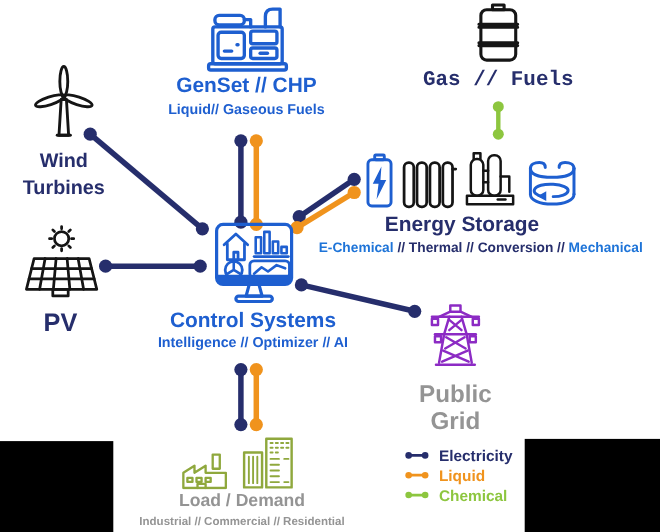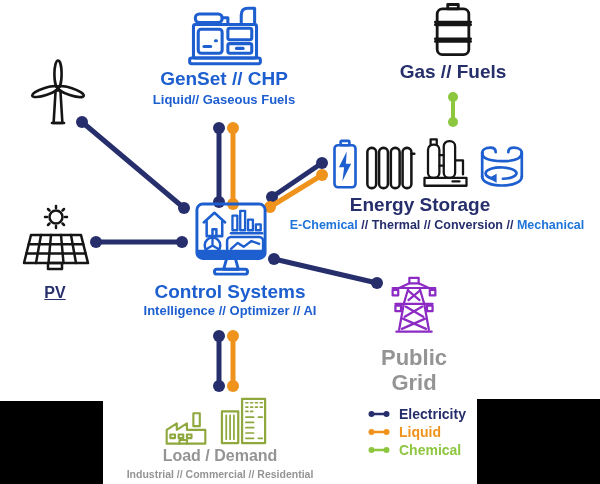--- a/index.html
+++ b/index.html
@@ -25,26 +25,26 @@
   .t-blue{color:var(--blue);}
   .t-accent{color:var(--accent-blue);}
   .t-gray{color:var(--gray);}
 
   .big-title{font-size:19px;letter-spacing:0;}
   .sub{font-size:13px;}
 
   .wind-label{left:0;top:134px;width:116px;font-size:18px;line-height:24px;}
   .genset-title{left:134px;top:68px;width:180px;}
   .genset-sub{left:124px;top:92px;width:200px;}
-  .gas-title{left:383px;top:61px;width:140px;}
+  .gas-title{left:383px;top:61px;width:140px;font-family:Liberation Mono, monospace;}
   .storage-title{left:320px;top:194px;width:200px;}
   .storage-sub{left:270px;top:218px;width:334px;font-size:12.5px;font-weight:bold;text-align:center;}
   .control-title{left:138px;top:281px;width:184px;}
   .control-sub{left:128px;top:303px;width:204px;}
-  .pv-label{left:5px;top:281px;width:100px;font-size:16px;line-height:24px;text-decoration:underline;}
+  .pv-label{left:5px;top:281px;width:100px;font-size:23px;line-height:24px;}
   .grid-label{left:364px;top:345px;width:100px;font-size:22px;line-height:25px;}
   .load-title{left:122px;top:447px;width:196px;font-size:16px;}
   .load-sub{left:92px;top:468px;width:256px;font-size:10.5px;}
 
   .storage-icons{left:331px;top:133px;width:210px;height:58px;display:flex;align-items:flex-end;gap:5px;}
   .load-icons{left:163px;top:394px;width:110px;height:51px;display:flex;align-items:flex-end;gap:11px;}
 
   .legend{left:366px;top:405px;display:flex;flex-direction:column;gap:1px;}
   .legend-row{display:flex;align-items:center;gap:7px;height:17px;}
   .legend-label{font-size:14px;font-weight:bold;}
@@ -115,20 +115,24 @@
     </svg>
 
   <svg class="abs" style="left:30px;top:56px" width="56" height="74" viewBox="0 0 56 74" fill="none" stroke="#151515" stroke-width="2.6" stroke-linecap="round" stroke-linejoin="round">
     <ellipse cx="28" cy="18" rx="3.6" ry="13.5"></ellipse>
     <ellipse cx="28" cy="18" rx="3.6" ry="13.5" transform="rotate(108 28 31.5)"></ellipse>
     <ellipse cx="28" cy="18" rx="3.6" ry="13.5" transform="rotate(-108 28 31.5)"></ellipse>
     <circle cx="28" cy="31.5" r="2.4" fill="#151515" stroke="none"></circle>
     <path d="M25.6,34.5 L23.6,67 L32.4,67 L30.4,34.5 Z"></path>
     <path d="M22,67 H34"></path>
   </svg>
+  <div class="abs node-label t-navy wind-label">
+    <div>Wind</div>
+    <div>Turbines</div>
+  </div>
 
   <svg class="abs" style="left:182px;top:2px" width="86" height="66" viewBox="0 0 90 68" fill="none" stroke="#1e5fd0" stroke-width="3.2" stroke-linecap="round" stroke-linejoin="round">
     <rect x="8" y="58" width="74" height="6" rx="2"></rect>
     <rect x="12" y="23" width="66" height="35" rx="2"></rect>
     <rect x="17" y="28" width="25" height="25" rx="3"></rect>
     <path d="M23,46 H30"></path>
     <path d="M35,40 H36"></path>
     <rect x="48" y="27" width="25" height="12" rx="2"></rect>
     <rect x="48" y="43" width="25" height="10" rx="2"></rect>
     <path d="M57,48 H64"></path>

